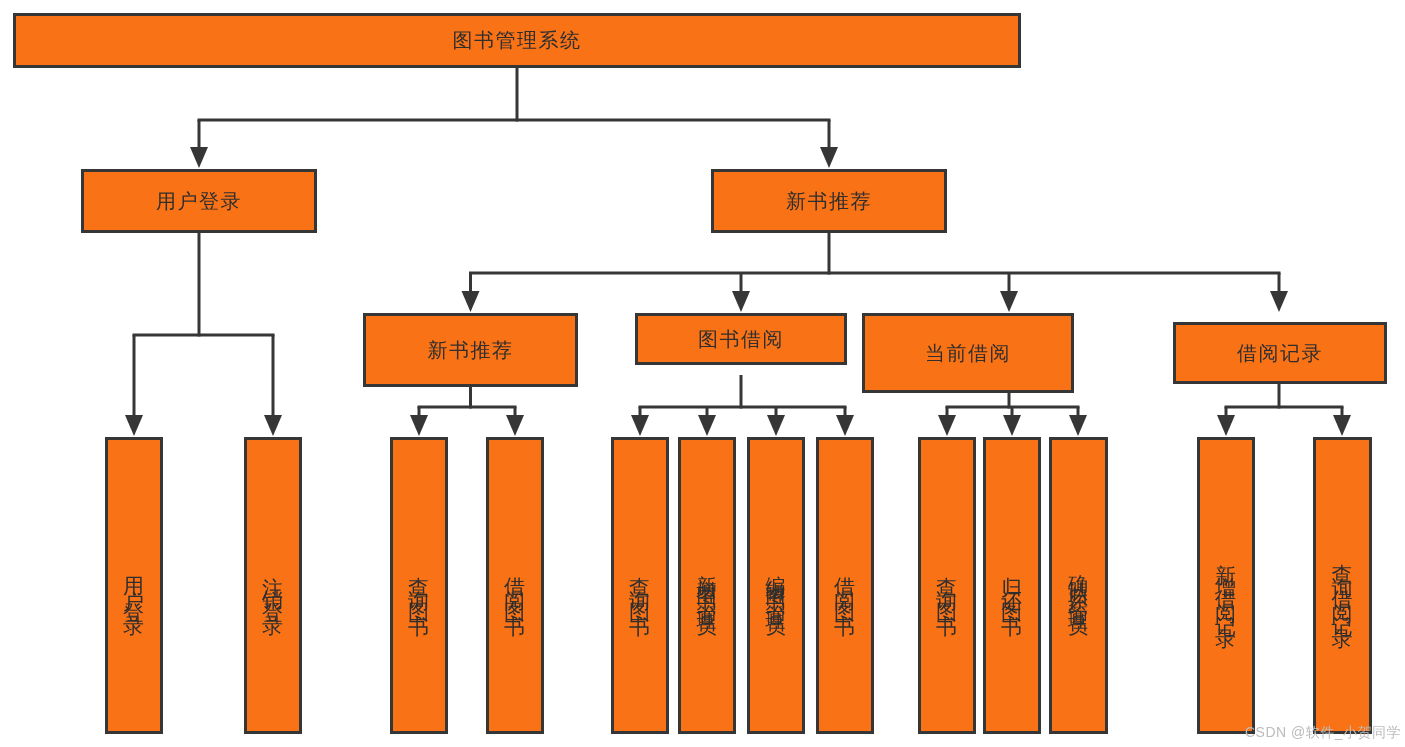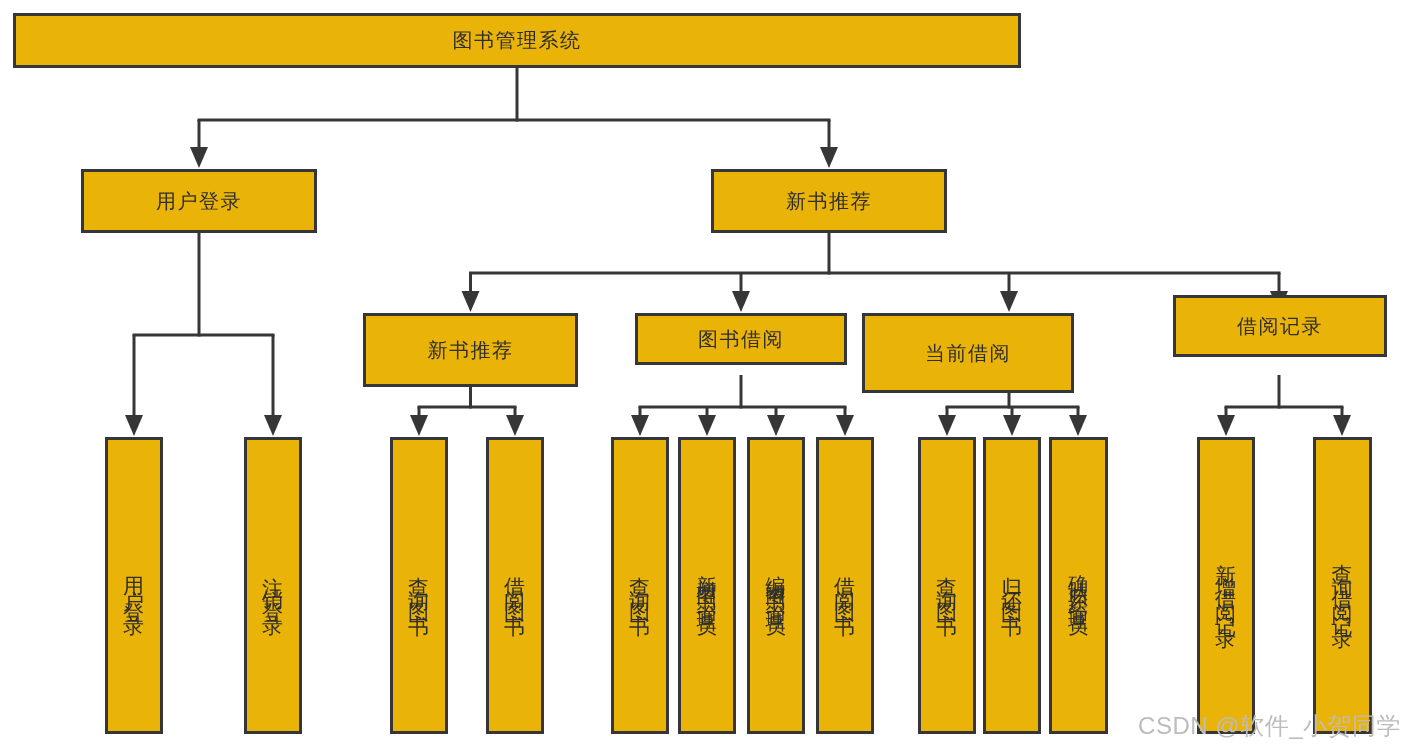--- a/index.html
+++ b/index.html
@@ -2,32 +2,32 @@
 <html><head>
 <meta charset="utf-8">
 <style>
   html,body{margin:0;padding:0;background:#ffffff;}
   .stage{
     position:relative;width:1405px;height:747px;background:#ffffff;
     font-family:"Liberation Sans","DejaVu Sans",sans-serif;overflow:hidden;
   }
   svg.wires{position:absolute;left:0;top:0;width:1405px;height:747px;z-index:1;}
   .box{
-    position:absolute;box-sizing:border-box;border:3px solid #363636;background:#eab308;
+    position:absolute;box-sizing:border-box;border:3px solid #363636;background:#f97316;
     display:flex;align-items:center;justify-content:center;color:#2e2e2e;z-index:2;
   }
   .hbox{font-size:20px;letter-spacing:1.5px;font-weight:400;}
   .vbox span{
     writing-mode:vertical-rl;text-orientation:mixed;
     font-size:21px;line-height:1;letter-spacing:13px;white-space:nowrap;
   }
   .vbox.long span{font-size:20px;letter-spacing:6px;}
   .watermark{
     position:absolute;right:4px;bottom:5px;z-index:5;
-    font-size:24px;color:#bcbcbc;letter-spacing:0.5px;
+    font-size:14px;color:#bcbcbc;letter-spacing:0.5px;
   }
 </style>
 </head>
 <body>
 
 <div class="stage">
 
   <svg class="wires" viewBox="0 0 1405 747">
     <g stroke="#363636" stroke-width="3" fill="none">
 
@@ -107,21 +107,21 @@
 
   <div class="box hbox" style="left:363px;top:313px;width:215px;height:74px">
     <span>新书推荐</span>
   </div>
   <div class="box hbox" style="left:635px;top:313px;width:212px;height:52px">
     <span>图书借阅</span>
   </div>
   <div class="box hbox" style="left:862px;top:313px;width:212px;height:80px">
     <span>当前借阅</span>
   </div>
-  <div class="box hbox" style="left:1173px;top:295px;width:214px;height:62px">
+  <div class="box hbox" style="left:1173px;top:322px;width:214px;height:62px">
     <span>借阅记录</span>
   </div>
 
   <div class="box vbox" style="left:105px;top:437px;width:58px;height:297px">
     <span>用户登录</span>
   </div>
   <div class="box vbox" style="left:244px;top:437px;width:58px;height:297px">
     <span>注销登录</span>
   </div>
 

